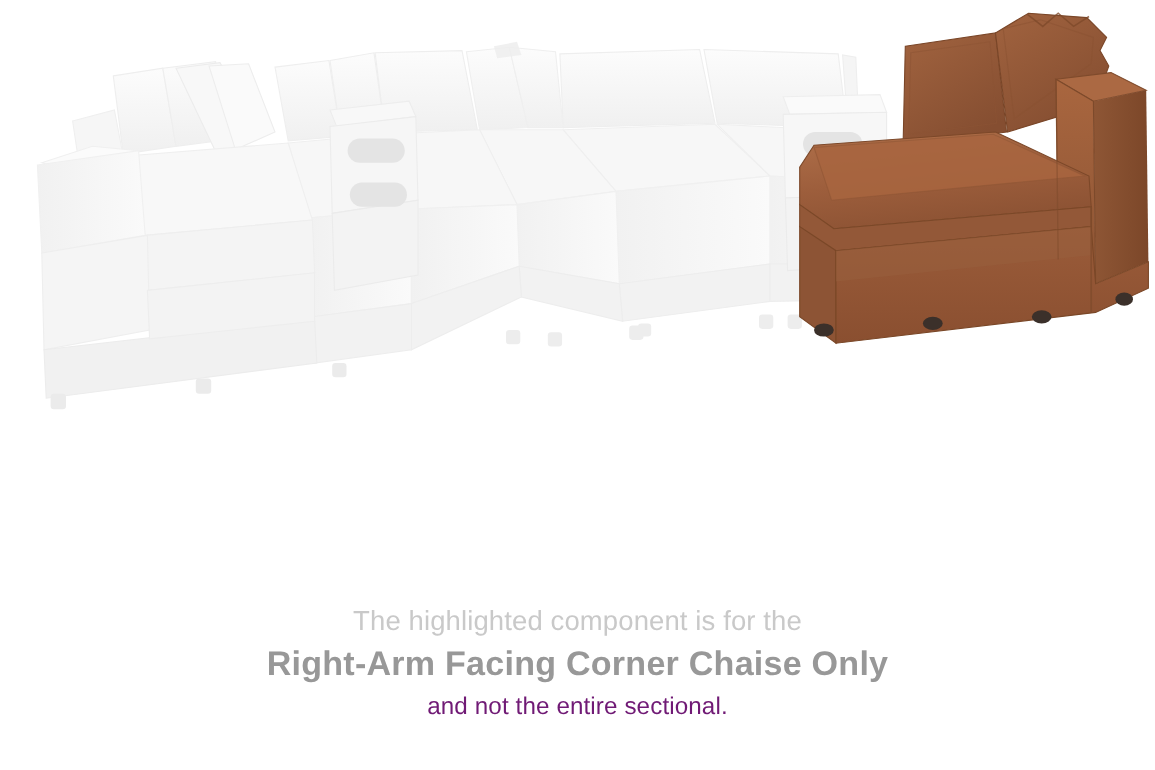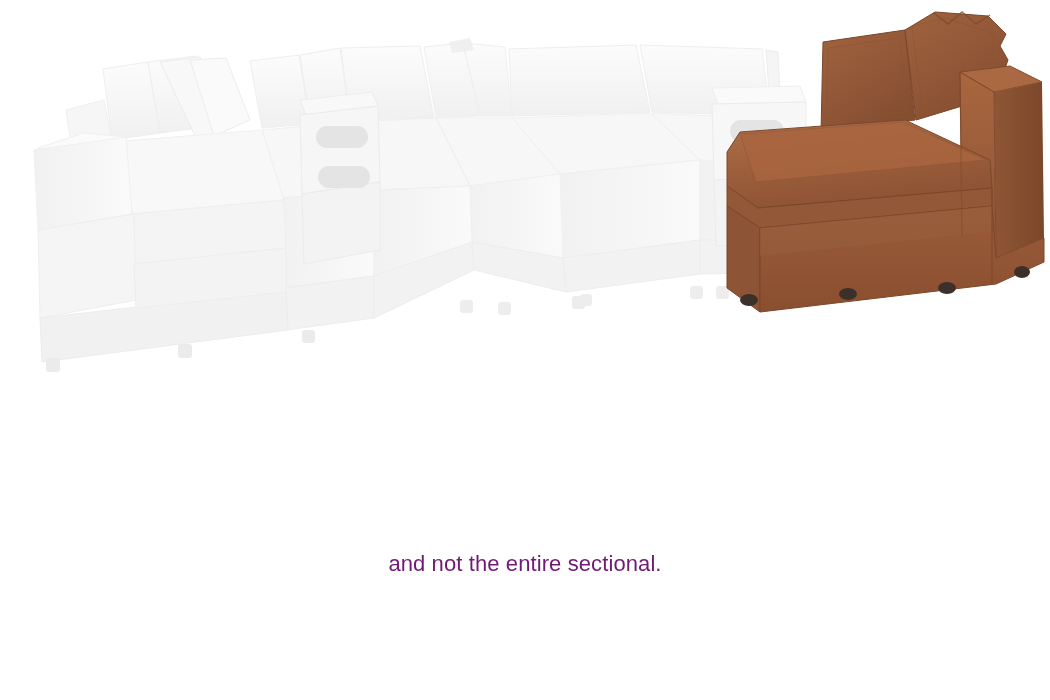--- a/index.html
+++ b/index.html
@@ -238,16 +238,18 @@
           <ellipse cx="749" cy="300" rx="9" ry="6" fill="#3b302a"></ellipse>
           <ellipse cx="848" cy="294" rx="9" ry="6" fill="#3b302a"></ellipse>
           <ellipse cx="947" cy="288" rx="9" ry="6" fill="#3b302a"></ellipse>
           <ellipse cx="1022" cy="272" rx="8" ry="6" fill="#3b302a"></ellipse>
         </g>
       </g>
     </svg>
   </div>
 
   <div class="caption">
+    <span class="caption-line-1">The highlighted component is for the</span>
+    <span class="caption-line-2">Right-Arm Facing Corner Chaise Only</span>
     <span class="caption-line-3">and not the entire sectional.</span>
   </div>
 
 </div>
 
 </body></html>

